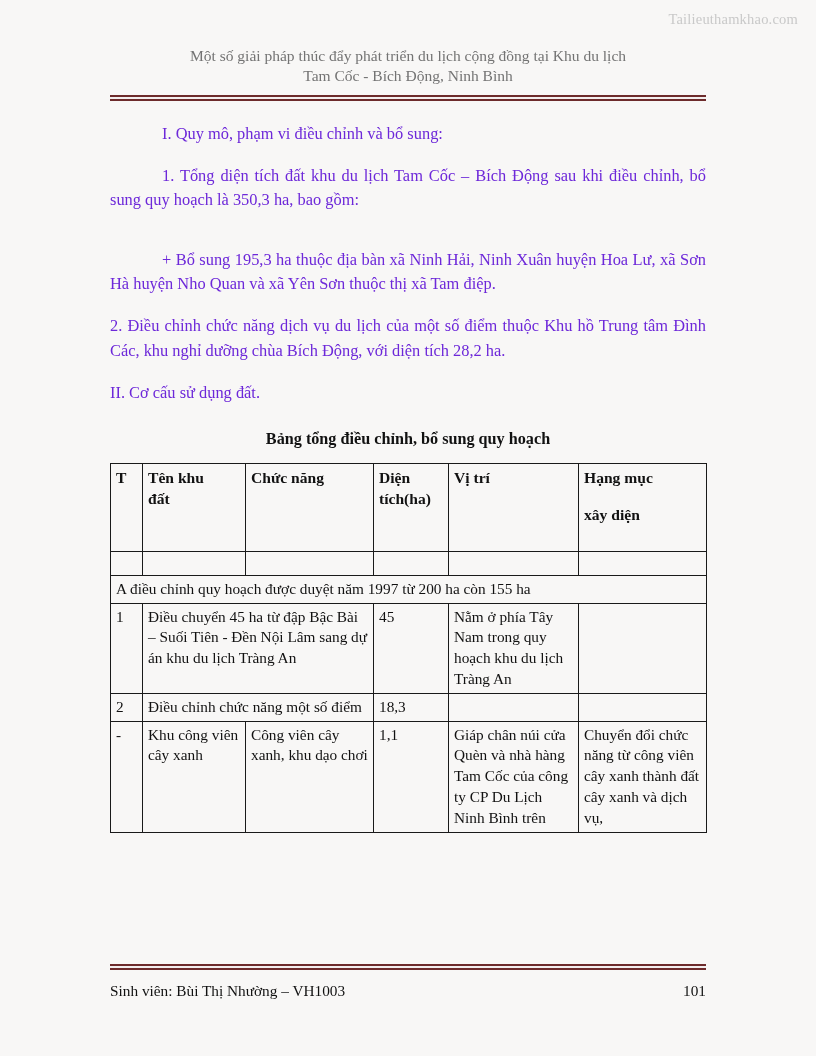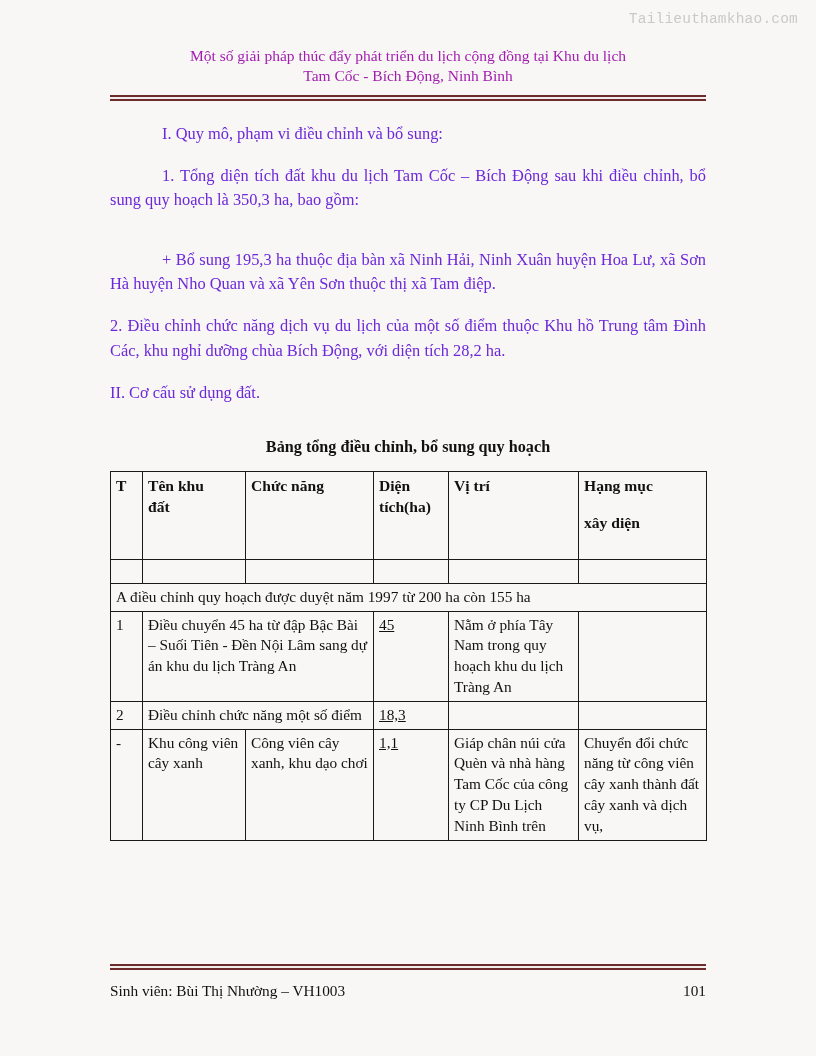--- a/index.html
+++ b/index.html
@@ -15,36 +15,36 @@
     width: 816px;
     height: 1056px;
     background: #f8f7f6;
     box-sizing: border-box;
     overflow: hidden;
   }
   .watermark {
     position: absolute;
     top: 11px;
     right: 18px;
-    font-family: Liberation Mono, monospace;
+    font-family: Liberation Serif, serif;
     font-size: 14.5px;
     color: #c9c9c9;
     letter-spacing: 0.2px;
     white-space: nowrap;
   }
   .content {
     position: absolute;
     left: 110px;
     top: 0;
     width: 596px;
   }
   .doc-header {
     text-align: center;
     font-size: 15.5px;
-    color: #a21caf;
+    color: #737373;
     line-height: 1.32;
     padding-top: 46px;
   }
   .doc-header .line2 {
     display: block;
   }
   .rule {
     margin-top: 8px;
     height: 6px;
     border-top: 2px solid #6d2b2b;
@@ -71,21 +71,21 @@
     text-indent: 52px;
   }
   .gap-lg { height: 21px; }
   .gap-md { height: 18px; }
 
   .table-title {
     text-align: center;
     font-weight: bold;
     font-size: 16.2px;
     color: #111;
-    margin: 12px;
+    margin: 4px;
   }
 
   table.plan {
     border-collapse: collapse;
     width: 596px;
     table-layout: fixed;
     margin-top: 14px;
   }
   table.plan td, table.plan th {
     border: 1.6px solid #1a1a1a;
@@ -106,21 +106,21 @@
   .hdr-gap { height: 16px; }
   td.spacer { height: 24px; }
   td.section {
     font-weight: bold;
     font-size: 15.6px;
     padding-top: 4px;
     padding-bottom: 4px;
   }
   td.num { text-align: left; }
   td.num-center { text-align: center; }
-  td.area { text-align: center; text-decoration: underline; }
+  td.area { text-align: center; }
   .just { text-align: justify; text-justify: inter-word; }
 
   .footer {
     position: absolute;
     left: 110px;
     bottom: 56px;
     width: 596px;
   }
   .footer-row {
     display: flex;

